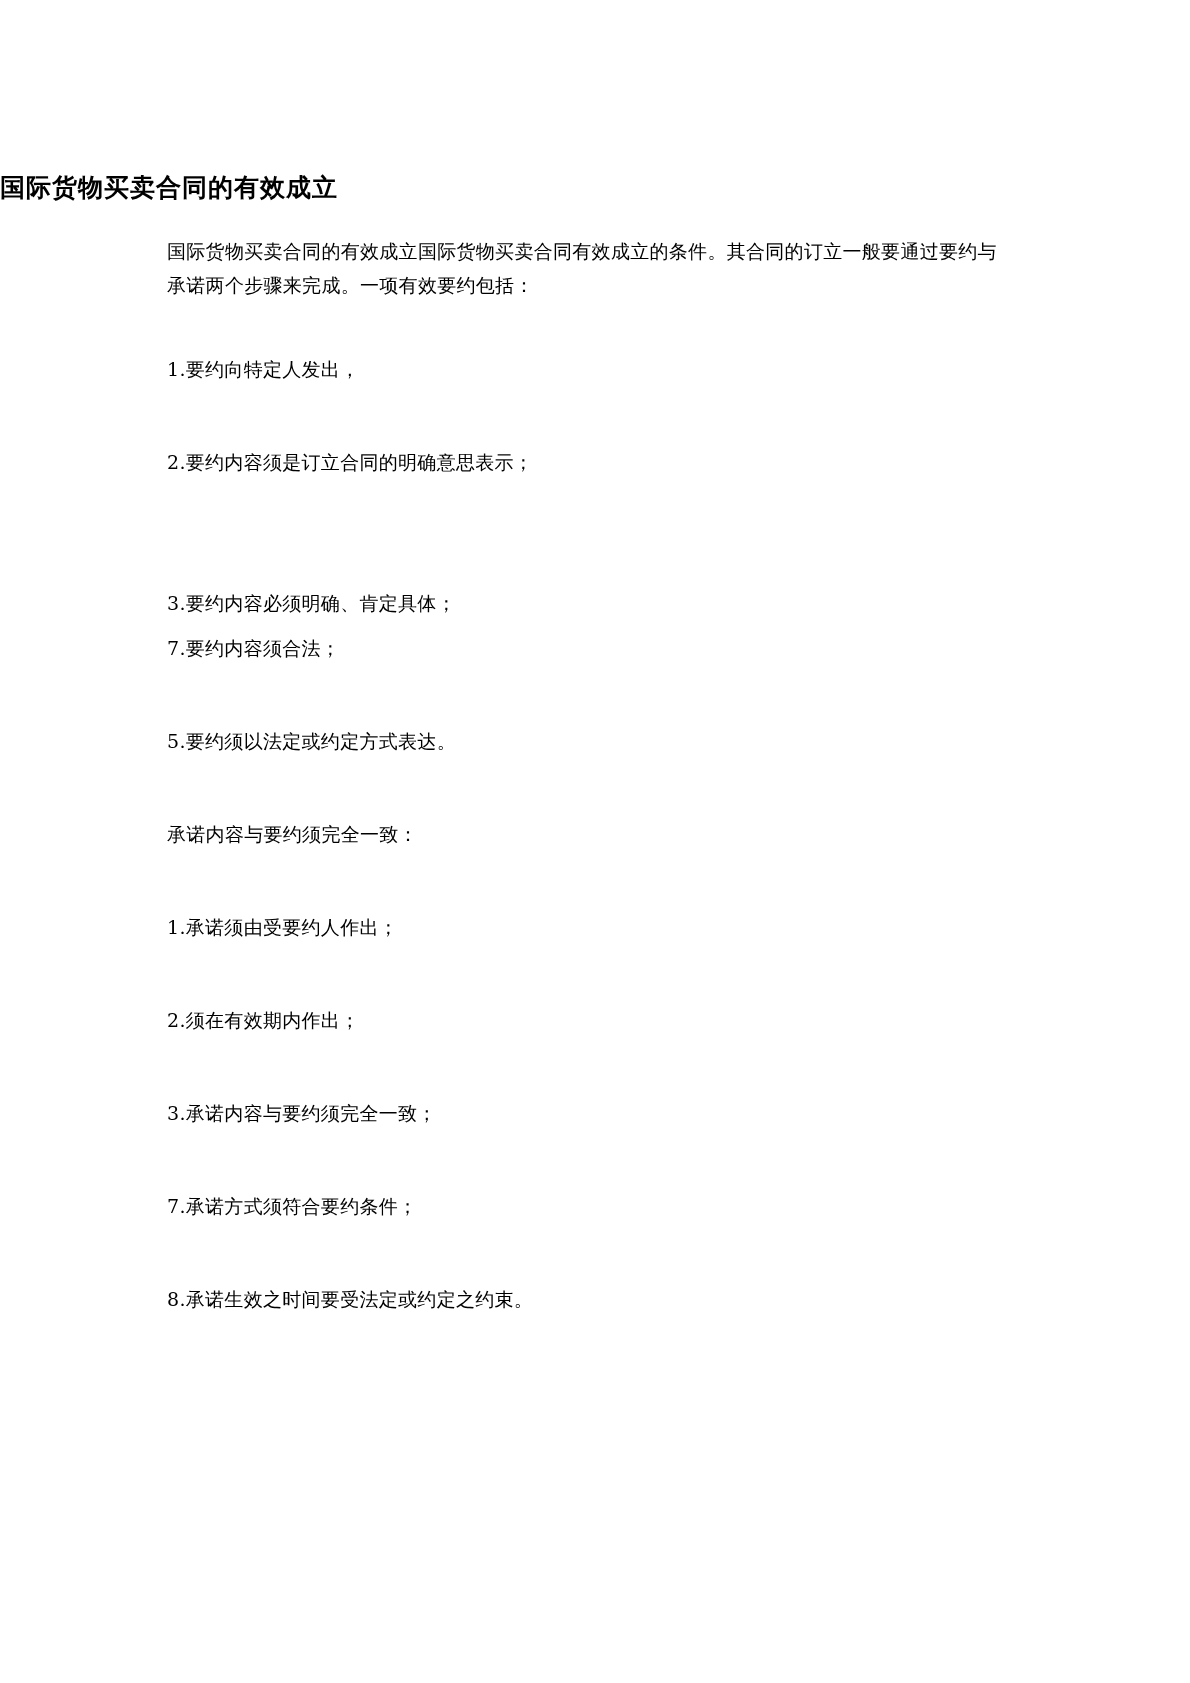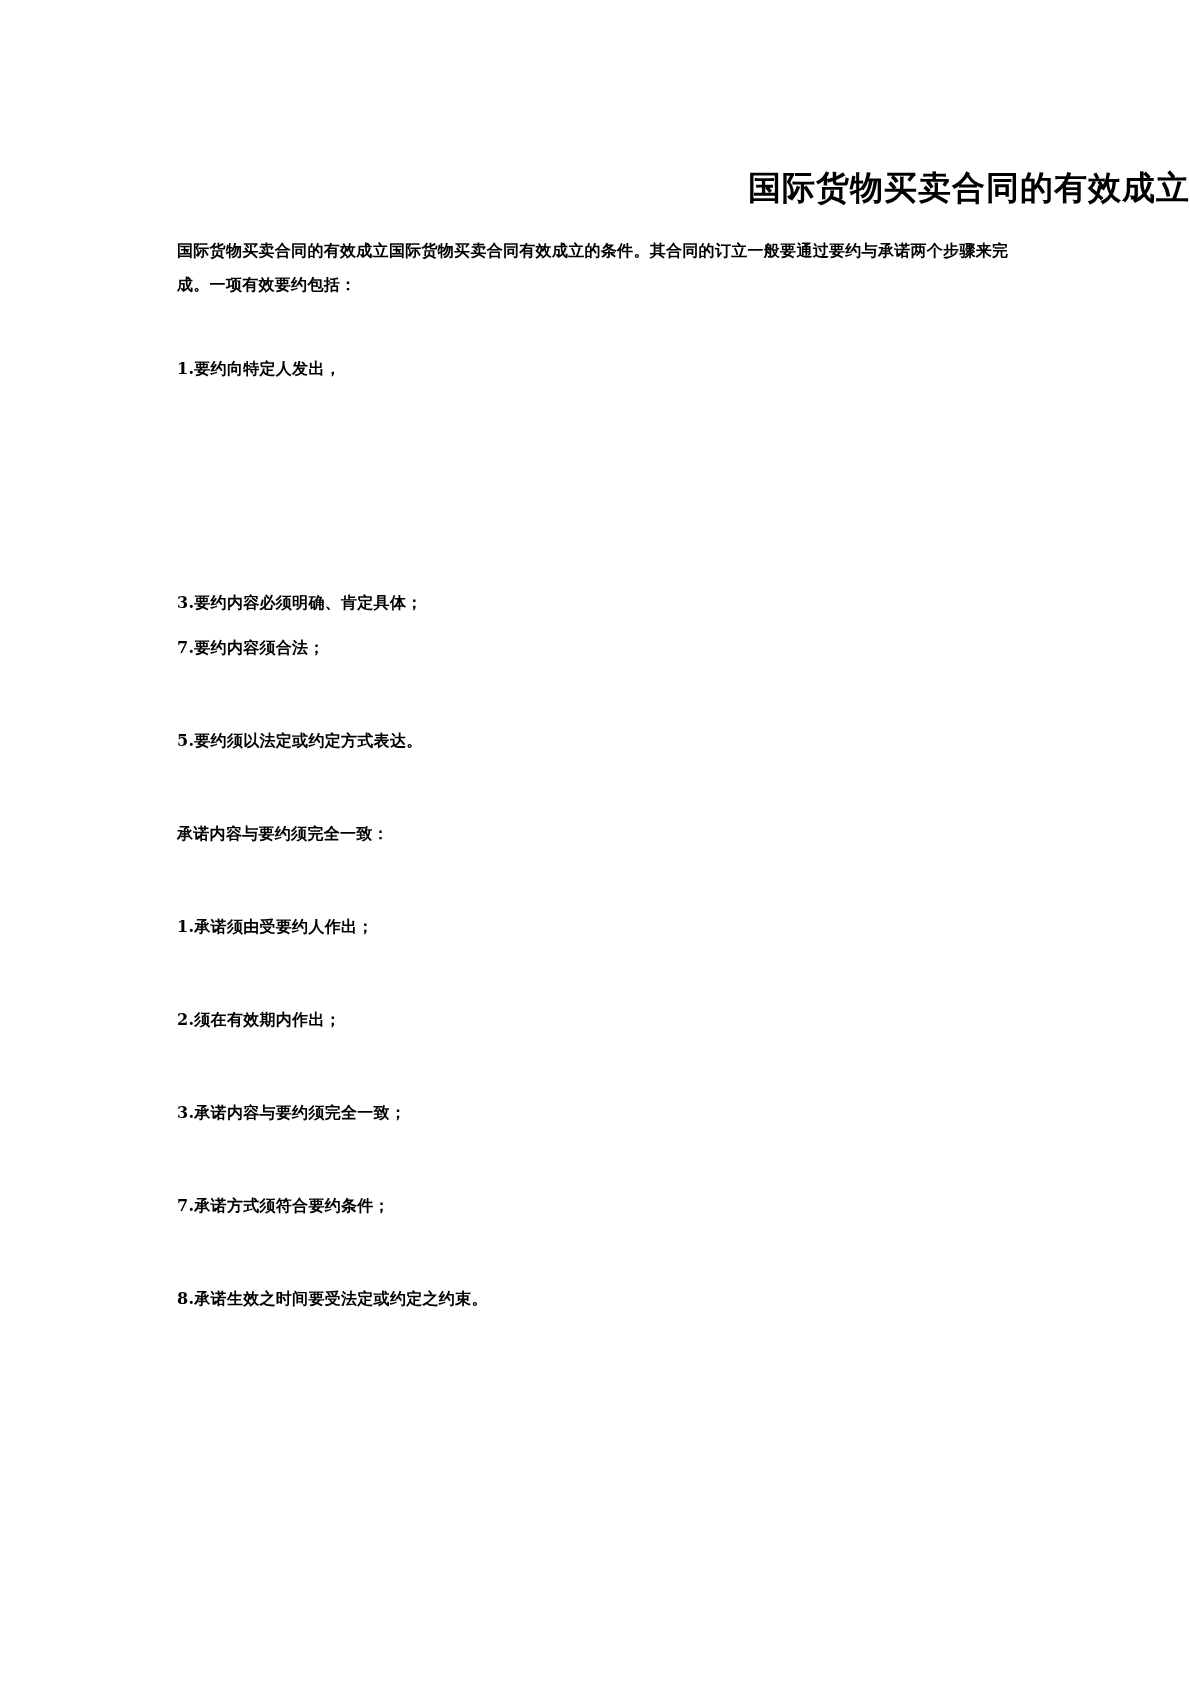--- a/index.html
+++ b/index.html
@@ -21,46 +21,46 @@
       top: 0;
       width: 1190px;
       height: 1683px;
       background: #ffffff;
     }
     .title {
       position: absolute;
       left: 0;
       width: 1190px;
       top: 163px;
-      text-align: right;
-      font-size: 33px;
+      text-align: left;
+      font-size: 25px;
       font-weight: bold;
       line-height: 50px;
       letter-spacing: 1px;
     }
     .para {
       position: absolute;
-      left: 177px;
+      left: 167px;
       width: 840px;
-      font-size: 16px;
+      font-size: 19px;
       line-height: 34px;
       margin: 0;
       letter-spacing: 0.3px;
-      font-weight: bold;
     }
   </style>
 </head>
 <body>
 
 <div class="page">
   <h1 class="title" style="margin:0;">国际货物买卖合同的有效成立</h1>
 
   <p class="para" style="top:234px;">国际货物买卖合同的有效成立国际货物买卖合同有效成立的条件。其合同的订立一般要通过要约与承诺两个步骤来完成。一项有效要约包括：</p>
 
   <p class="para" style="top:352px;">1.要约向特定人发出，</p>
+  <p class="para" style="top:445px;">2.要约内容须是订立合同的明确意思表示；</p>
   <p class="para" style="top:538px;margin-top:48px;">3.要约内容必须明确、肯定具体；</p>
   <p class="para" style="top:631px;">7.要约内容须合法；</p>
   <p class="para" style="top:724px;">5.要约须以法定或约定方式表达。</p>
 
   <p class="para" style="top:817px;">承诺内容与要约须完全一致：</p>
 
   <p class="para" style="top:910px;">1.承诺须由受要约人作出；</p>
   <p class="para" style="top:1003px;">2.须在有效期内作出；</p>
   <p class="para" style="top:1096px;">3.承诺内容与要约须完全一致；</p>
   <p class="para" style="top:1189px;">7.承诺方式须符合要约条件；</p>

